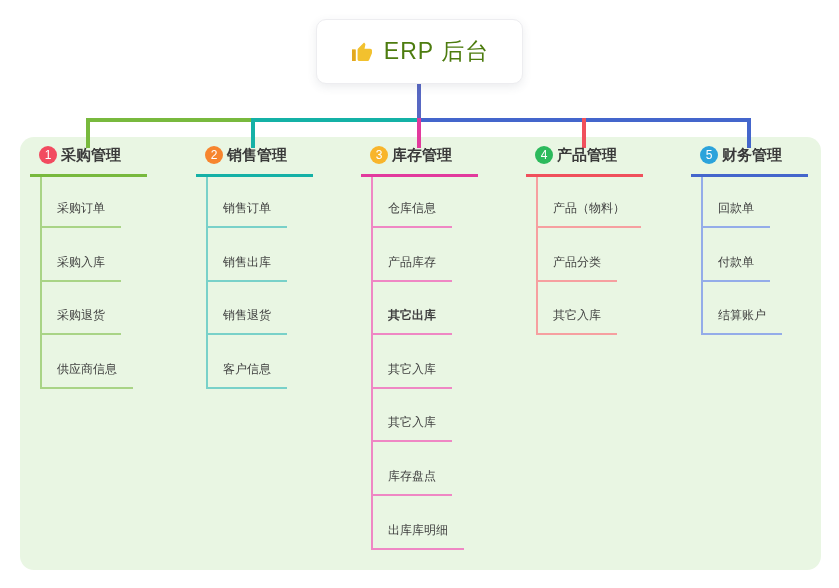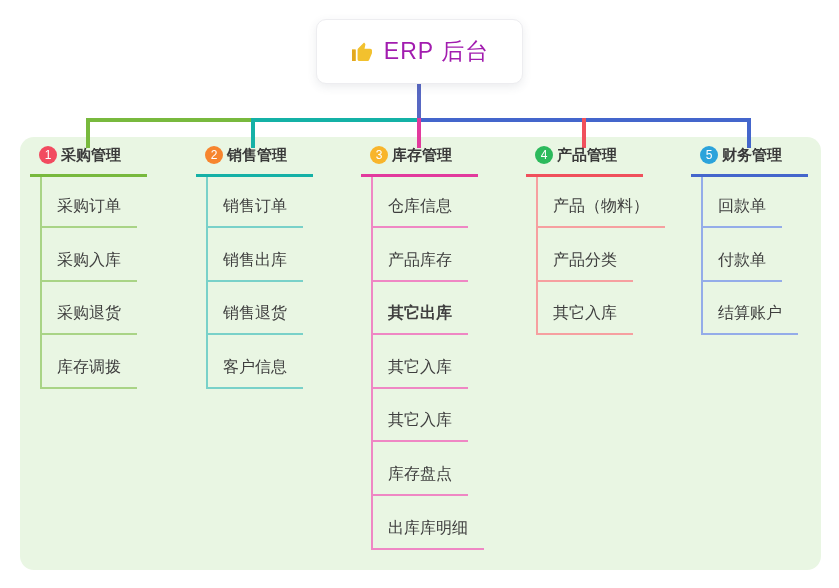--- a/index.html
+++ b/index.html
@@ -31,21 +31,21 @@
   .drop-5 { left: 747px; }
 
   
   .root-card {
     position: absolute; left: 316px; top: 19px; width: 207px; height: 65px;
     background: #ffffff; border: 1px solid #ededf0; border-radius: 10px;
     box-shadow: 0 3px 10px rgba(60,70,90,0.10);
     display: flex; align-items: center; justify-content: center; gap: 10px;
     z-index: 3; cursor: default;
   }
-  .root-card .label { font-size: 23px; color: #a21caf; font-weight: 500; letter-spacing: 1px; }
+  .root-card .label { font-size: 23px; color: #4d7c0f; font-weight: 500; letter-spacing: 1px; }
   .root-card svg { display: block; }
 
   
   .col { position: absolute; top: 144px; z-index: 3; }
   .col-0 { left: 30px; }
   .col-1 { left: 196px; }
   .col-2 { left: 361px; }
   .col-3 { left: 526px; }
   .col-4 { left: 691px; }
 
@@ -67,21 +67,21 @@
 
   .children {
     margin-left: 10px; width: fit-content;
     border-left: 2px solid #ccc;
   }
   .child {
     height: 53.6px; display: flex; align-items: flex-end;
     padding: 0 16px 9px 15px;
     border-bottom: 2px solid #ccc;
     width: fit-content; white-space: nowrap;
-    font-size: 16px; color: #3f3f3f; cursor: default;
+    font-size: 12px; color: #3f3f3f; cursor: default;
   }
   .child:first-child { height: 51px; }
 </style>
 </head>
 <body>
 
 <div id="canvas">
 
   <div class="panel" style="background: rgb(233, 246, 227);"></div>
 
@@ -111,21 +111,21 @@
       <span class="badge" style="background: rgb(242, 75, 96);">1</span>
       <span class="branch-title">采购管理</span>
     </div>
     <div class="children" style="border-left-color: rgb(169, 212, 134);">
   <div class="child" style="border-bottom-color: rgb(169, 212, 134);">采购订单</div>
 
   <div class="child" style="border-bottom-color: rgb(169, 212, 134);">采购入库</div>
 
   <div class="child" style="border-bottom-color: rgb(169, 212, 134);">采购退货</div>
 
-  <div class="child" style="border-bottom-color: rgb(169, 212, 134);">库存调拨</div>
+  <div class="child" style="border-bottom-color: rgb(169, 212, 134);">供应商信息</div>
 </div>
   </div>
 
   <div class="col col-1">
     <div class="branch-header" style="border-bottom-color: rgb(20, 177, 166);">
       <span class="badge" style="background: rgb(247, 133, 46);">2</span>
       <span class="branch-title">销售管理</span>
     </div>
     <div class="children" style="border-left-color: rgb(121, 209, 201);">
   <div class="child" style="border-bottom-color: rgb(121, 209, 201);">销售订单</div>

